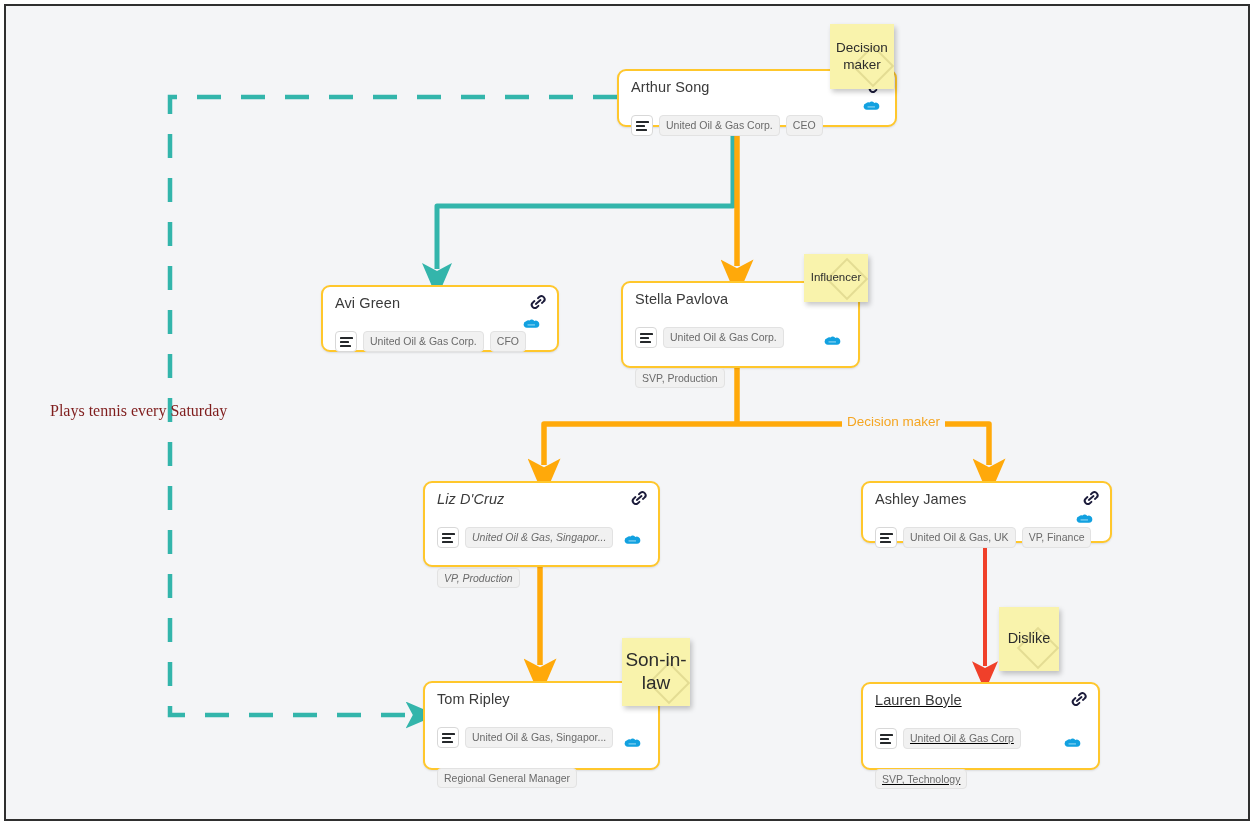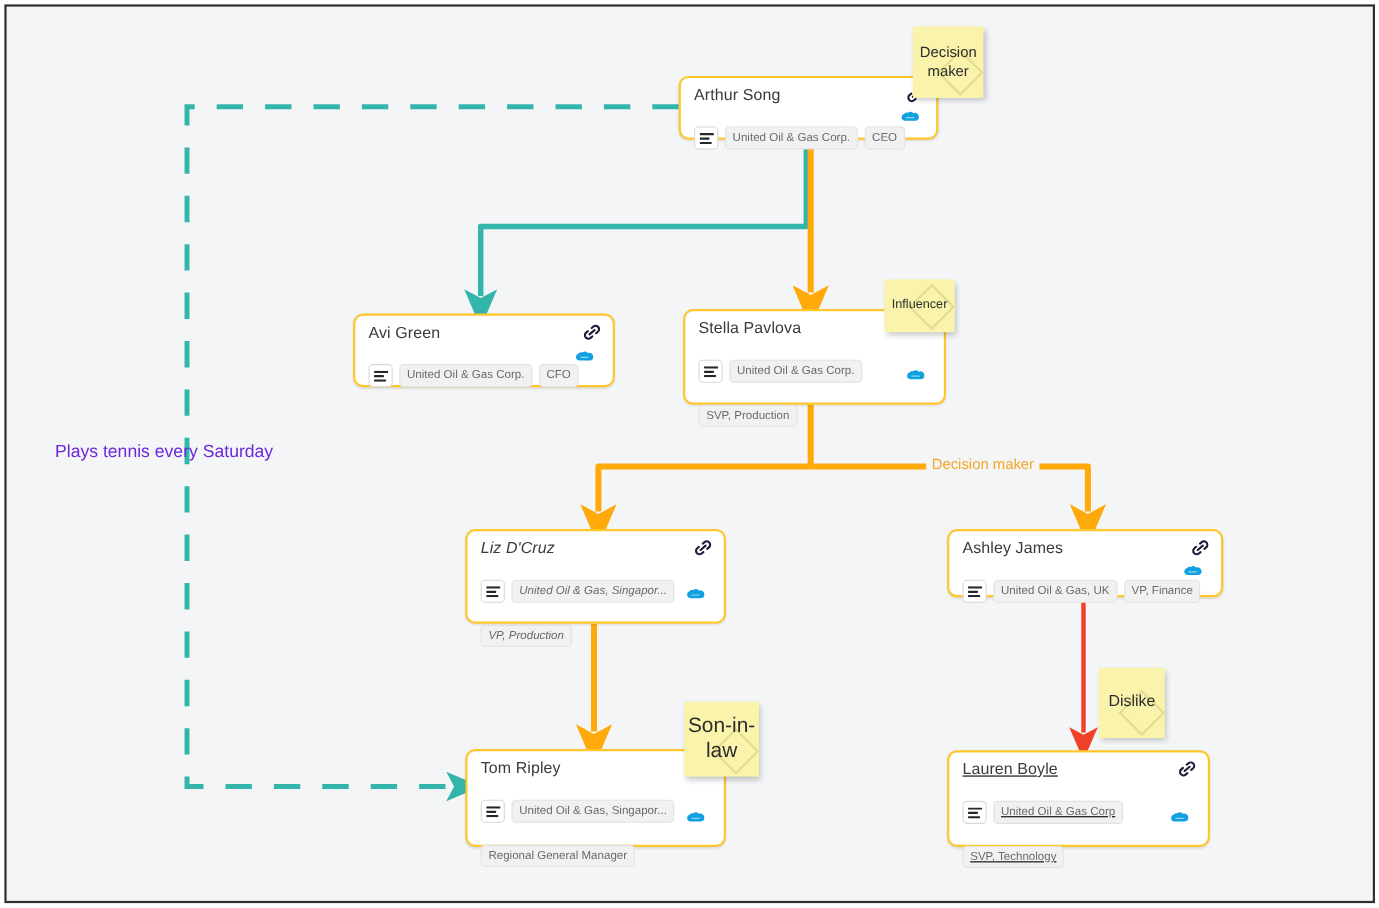--- a/index.html
+++ b/index.html
@@ -120,22 +120,23 @@
     height: 26px;
     border: 2px solid rgba(180,170,90,0.30);
     transform: rotate(45deg);
     z-index: 1;
   }
 
   
   .freetext {
     position: absolute;
     font-size: 16px;
-    color: #6d28d9;
+    color: #7f1d1d;
     white-space: nowrap;
+    font-family: Liberation Serif, serif;
   }
   .edgelabel {
     position: absolute;
     font-size: 13.5px;
     color: #f5a623;
     background: #f4f5f7;
     padding: 0 5px;
     white-space: nowrap;
   }
 </style>
@@ -172,21 +173,21 @@
 
     <path d="M 534,561 L 534,659" fill="none" stroke="#ffa90a" stroke-width="5.5" marker-end="url(#ah-orange)"></path>
 
     <path d="M 979,537 L 979,660" fill="none" stroke="#f0402a" stroke-width="4" marker-end="url(#ah-red)"></path>
   </svg>
 
   <div class="edgelabel" style="left:836px; top:408px;">Decision maker</div>
 
   <div class="freetext" style="left:44px; top:396px;">Plays tennis every Saturday</div>
 
-  <div class="card" style="left:611px; top:63px; width:236px; height:58px;">
+  <div class="card" style="left:611px; top:63px; width:280px; height:58px;">
     <div class="card-name">Arthur Song</div>
     <div class="card-row">
       <span class="listicon">
         <svg width="13" height="10" viewBox="0 0 13 10">
               <g fill="#25282b">
           <rect x="0" y="0" width="13" height="2" rx="0.6"></rect>
           <rect x="0" y="4" width="9" height="2" rx="0.6"></rect>
           <rect x="0" y="8" width="11" height="2" rx="0.6"></rect>
         </g>
             </svg>

